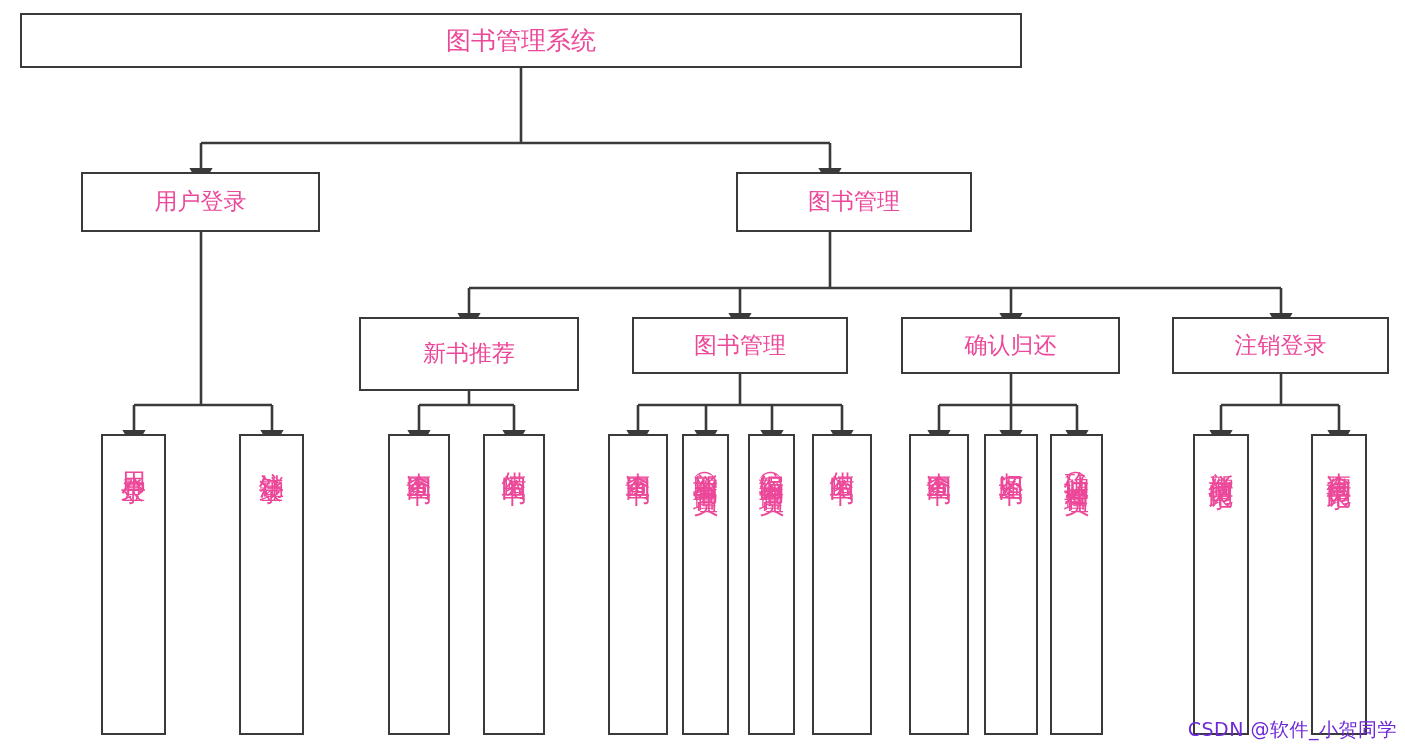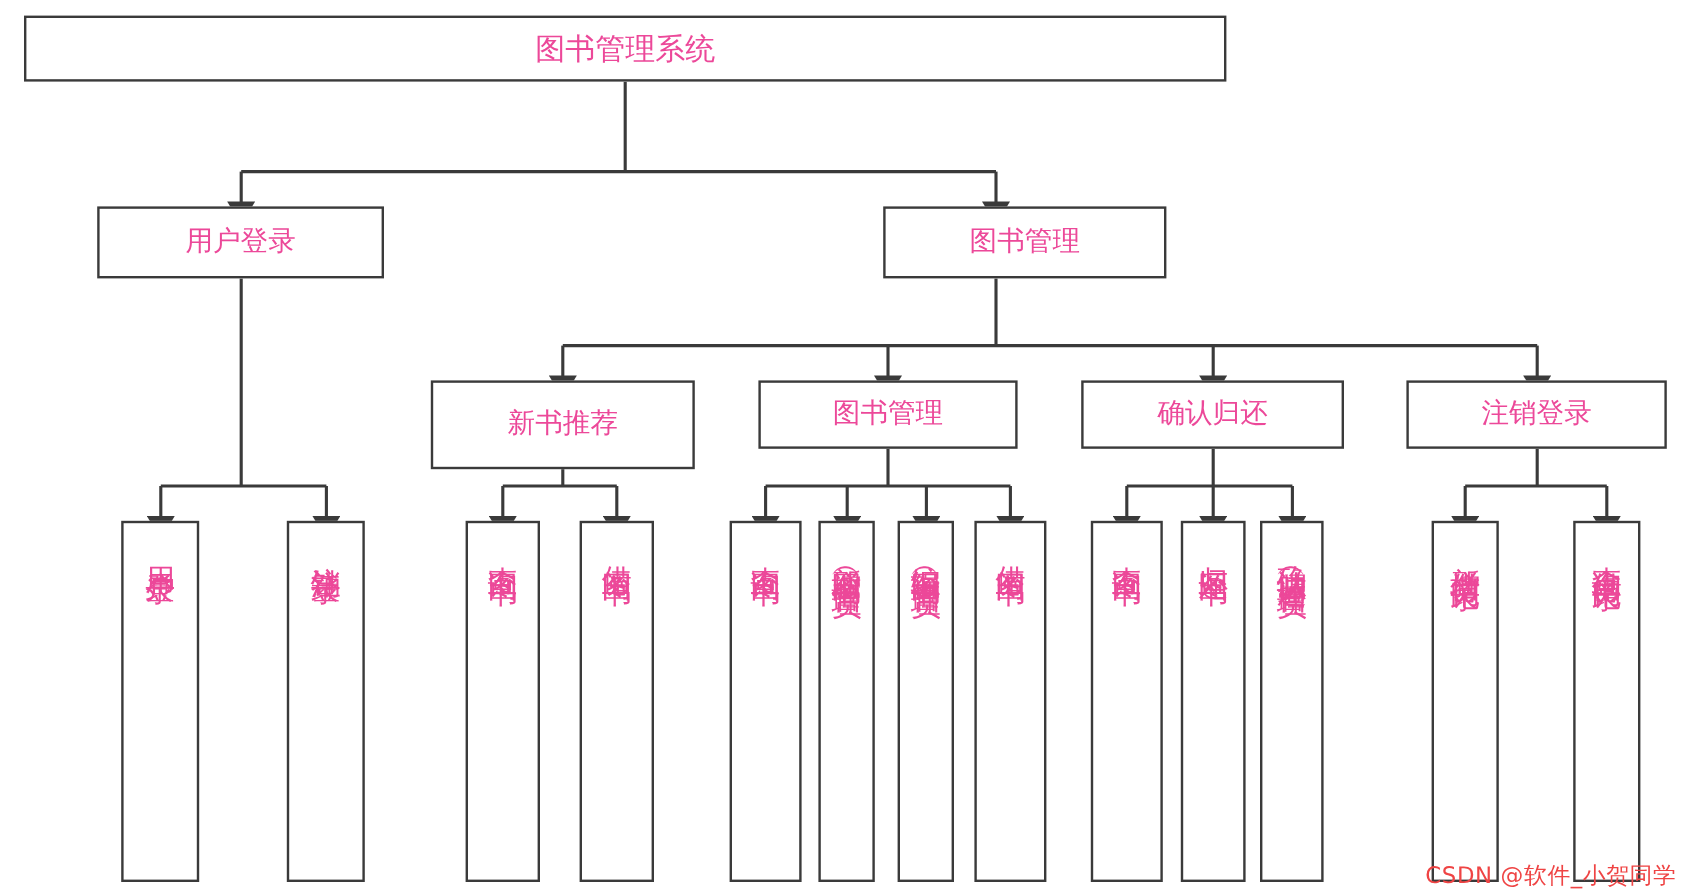--- a/index.html
+++ b/index.html
@@ -62,21 +62,21 @@
     text-orientation: upright;
     letter-spacing: 3px;
     line-height: 1;
     white-space: pre;
   }
   #watermark {
     position: absolute;
     right: 8px;
     bottom: 4px;
     font-size: 19px;
-    color: #ef4444;
+    color: #6d28d9;
     letter-spacing: 0.5px;
     z-index: 5;
     white-space: nowrap;
   }
 </style>
 </head>
 <body>
 
 <div id="diagram-root">
 

